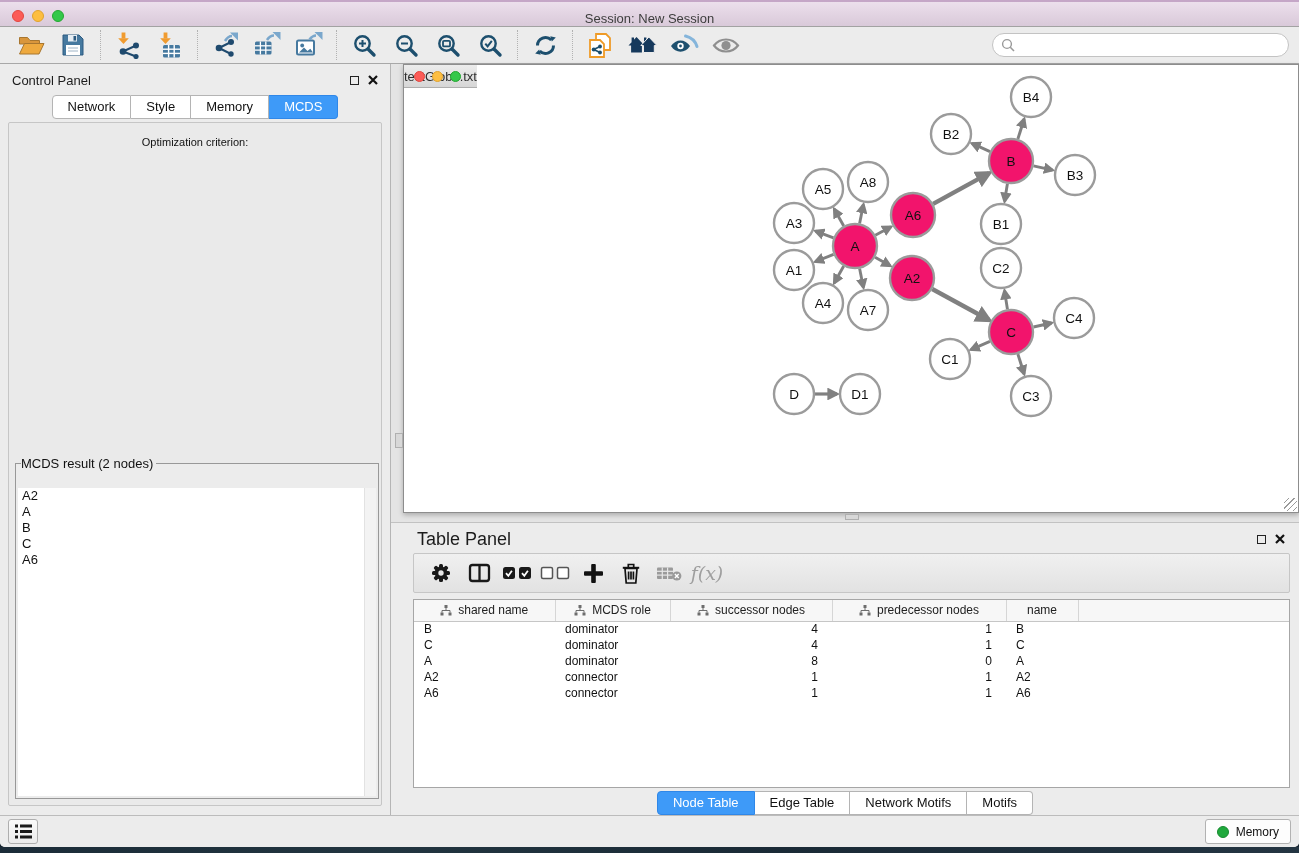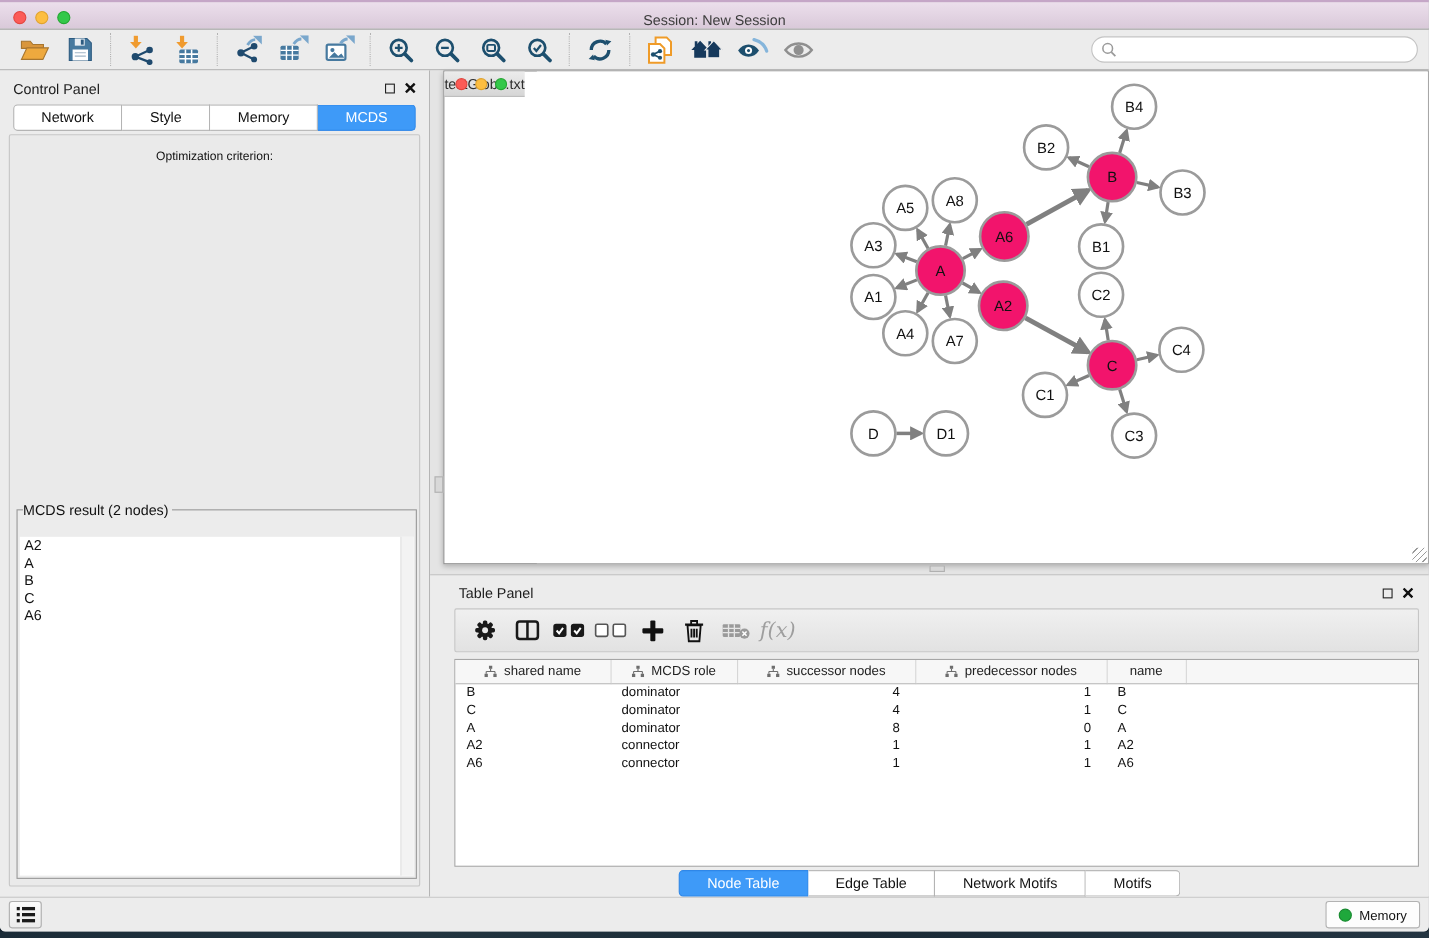--- a/index.html
+++ b/index.html
@@ -31,21 +31,21 @@
 
   
   .main { flex:1; display:flex; min-height:0; }
 
   
   .control-panel { width:391px; flex:0 0 391px; background:#ececec; border-right:1px solid #b5b5b5; position:relative; }
   .panel-header { height:26px; display:flex; align-items:center; padding:6px 12px 0; font-size:13px; color:#1c1c1c; }
   .panel-winbtns { margin-left:auto; display:flex; gap:9px; align-items:center; }
   .float-icon { width:9px; height:9px; border:1.5px solid #222; display:inline-block; }
   .cp-tabs { display:flex; justify-content:center; margin-top:5px; }
-  .seg-tab { padding:3px 25px 4px; font-size:13px; background:#fff; border:1px solid #b4b4b4;
+  .seg-tab { padding:3px 15px 4px; font-size:13px; background:#fff; border:1px solid #b4b4b4;
              border-left:none; color:#111; cursor:default; white-space:nowrap; }
   .seg-tab:first-child { border-left:1px solid #b4b4b4; border-radius:4px 0 0 4px; }
   .seg-tab:last-child { border-radius:0 4px 4px 0; }
   .seg-tab.active { background:#3e9af8; border-color:#2f87e8; color:#fff; }
   .cp-content { position:absolute; left:8px; right:8px; top:58px; bottom:9px;
                 border:1px solid #c6c6c6; border-radius:2px; background:#eaeaea; }
   .opt-label { text-align:center; margin-top:13px; font-size:11px; color:#111; }
   .dropdown { position:relative; width:313px; height:24px; margin:9px auto 0; background:#fff;
               border:1px solid #adadad; border-radius:5px; display:flex; align-items:center;
               padding:0 26px 0 9px; font-size:13px; color:#111; cursor:default; }
@@ -78,21 +78,21 @@
   .resize-grip { position:absolute; right:1px; bottom:1px; width:13px; height:13px;
                  background:repeating-linear-gradient(135deg, transparent 0 3px, #9a9a9a 3px 4px); }
   .scroll-thumb-v { position:absolute; left:4px; top:369px; width:8px; height:15px;
                     background:#d8d8d8; border:1px solid #b0b0b0; }
   .scroll-thumb-h { position:absolute; left:454px; top:450px; width:14px; height:6px;
                     background:#d8d8d8; border:1px solid #b0b0b0; }
 
   
   .table-panel { position:absolute; left:0; right:0; top:458px; bottom:0; background:#ececec;
                  border-top:1px solid #c2c2c2; }
-  .tp-header { height:28px; display:flex; align-items:center; padding:4px 14px 0 26px; font-size:13px; color:#1c1c1c; }
+  .tp-header { height:28px; display:flex; align-items:center; padding:4px 14px 0 26px; font-size:18px; color:#1c1c1c; }
   .tp-toolbar { position:absolute; left:22px; right:9px; top:30px; height:40px;
                 background:linear-gradient(#f0f0f0,#e2e2e2); border:1px solid #c6c6c6; border-radius:2px;
                 display:flex; align-items:center; padding-left:8px; }
   .tp-tool { width:38px; display:flex; align-items:center; justify-content:center; }
   .fx-label { font-family:"DejaVu Serif", serif; font-style:italic; font-size:19px; color:#9e9e9e; }
   .tp-table-wrap { position:absolute; left:22px; right:9px; top:76px; height:189px;
                    background:#fff; border:1px solid #a6a6a6; overflow:hidden; }
   table.node-table { border-collapse:collapse; width:100%; table-layout:fixed; }
   .node-table th { height:21px; background:#f7f7f7; border-bottom:1px solid #c6c6c6;
                    border-right:1px solid #d6d6d6; font-weight:normal; font-size:12px; color:#222; }

